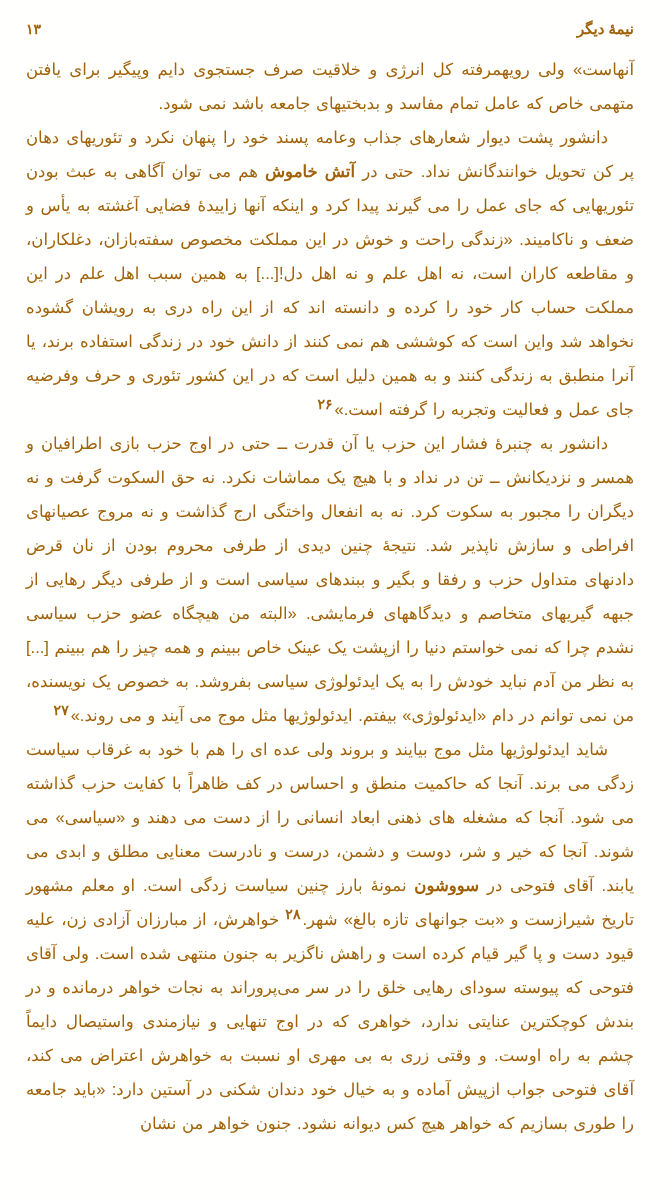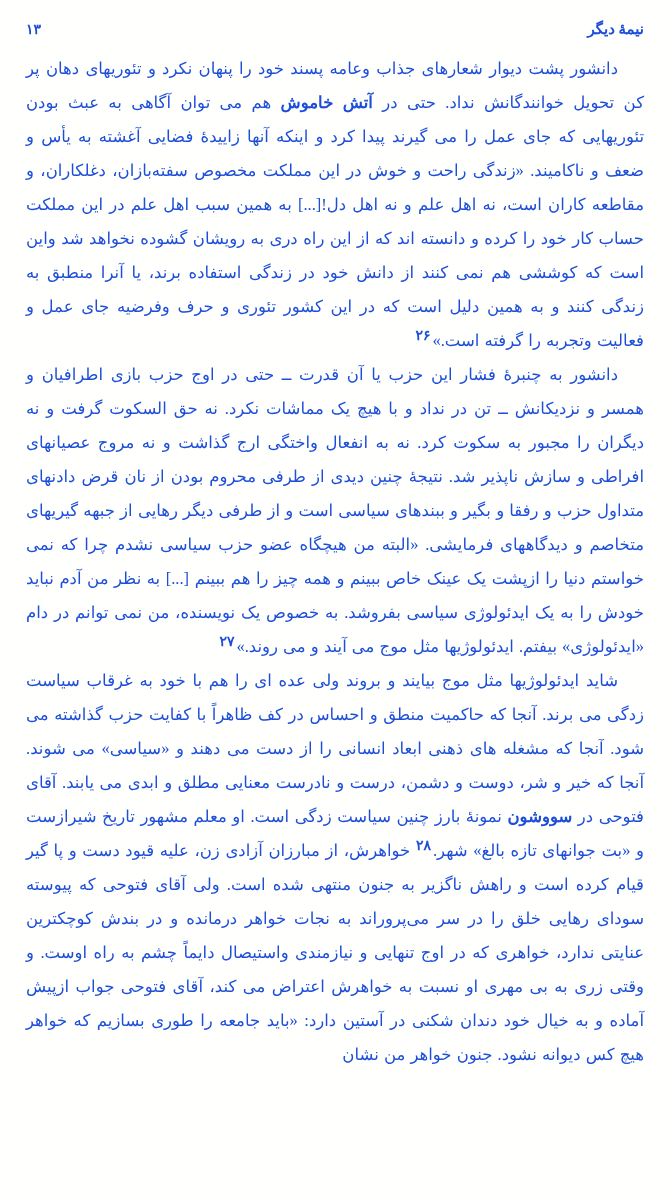--- a/index.html
+++ b/index.html
@@ -6,24 +6,24 @@
     margin: 0;
     padding: 0;
     background: #ffffff;
   }
   .page {
     position: relative;
     width: 672px;
     height: 1200px;
     margin: 0;
     background: #fffffe;
-    color: #1d4ed8;
-    font-family: Liberation Serif, serif;
+    color: #a16207;
+    font-family: Liberation Sans, sans-serif;
     box-sizing: border-box;
-    padding: 20px 28px 0 26px;
+    padding: 20px 38px 0 26px;
     overflow: hidden;
   }
   .running-header {
     display: flex;
     direction: ltr;              
     justify-content: space-between;
     align-items: baseline;
     margin-bottom: 14px;
   }
   .page-number {
@@ -63,17 +63,18 @@
 </head>
 <body>
 
 <div class="page">
   <div class="running-header">
     <span class="page-number">۱۳</span>
     <span class="book-title">نیمهٔ دیگر</span>
   </div>
 
   <div class="body-text" id="paragraphs">
+      <p class="para"><span>آنهاست» ولی رویهمرفته کل انرژی و خلاقیت صرف جستجوی دایم وپیگیر برای یافتن متهمی خاص که عامل تمام مفاسد و بدبختیهای جامعه باشد نمی شود.</span></p>
       <p class="para indent"><span>دانشور پشت دیوار شعارهای جذاب وعامه پسند خود را پنهان نکرد و تئوریهای دهان پر کن تحویل خوانندگانش نداد. حتی در </span><span class="bold">آتش خاموش</span><span> هم می توان آگاهی به عبث بودن تئوریهایی که جای عمل را می گیرند پیدا کرد و اینکه آنها زاییدهٔ فضایی آغشته به یأس و ضعف و ناکامیند. «زندگی راحت و خوش در این مملکت مخصوص سفته‌بازان، دغلکاران، و مقاطعه کاران است، نه اهل علم و نه اهل دل![...] به همین سبب اهل علم در این مملکت حساب کار خود را کرده و دانسته اند که از این راه دری به رویشان گشوده نخواهد شد واین است که کوششی هم نمی کنند از دانش خود در زندگی استفاده برند، یا آنرا منطبق به زندگی کنند و به همین دلیل است که در این کشور تئوری و حرف وفرضیه جای عمل و فعالیت وتجربه را گرفته است.»</span><sup class="footnote-ref">۲۶</sup></p>
       <p class="para indent"><span>دانشور به چنبرهٔ فشار این حزب یا آن قدرت ــ حتی در اوج حزب بازی اطرافیان و همسر و نزدیکانش ــ تن در نداد و با هیچ یک مماشات نکرد. نه حق السکوت گرفت و نه دیگران را مجبور به سکوت کرد. نه به انفعال واختگی ارج گذاشت و نه مروج عصیانهای افراطی و سازش ناپذیر شد. نتیجهٔ چنین دیدی از طرفی محروم بودن از نان قرض دادنهای متداول حزب و رفقا و بگیر و ببندهای سیاسی است و از طرفی دیگر رهایی از جبهه گیریهای متخاصم و دیدگاههای فرمایشی. «البته من هیچگاه عضو حزب سیاسی نشدم چرا که نمی خواستم دنیا را ازپشت یک عینک خاص ببینم و همه چیز را هم ببینم [...] به نظر من آدم نباید خودش را به یک ایدئولوژی سیاسی بفروشد. به خصوص یک نویسنده، من نمی توانم در دام «ایدئولوژی» بیفتم. ایدئولوژیها مثل موج می آیند و می روند.»</span><sup class="footnote-ref">۲۷</sup></p>
       <p class="para indent"><span>شاید ایدئولوژیها مثل موج بیایند و بروند ولی عده ای را هم با خود به غرقاب سیاست زدگی می برند. آنجا که حاکمیت منطق و احساس در کف ظاهراً با کفایت حزب گذاشته می شود. آنجا که مشغله های ذهنی ابعاد انسانی را از دست می دهند و «سیاسی» می شوند. آنجا که خیر و شر، دوست و دشمن، درست و نادرست معنایی مطلق و ابدی می یابند. آقای فتوحی در </span><span class="bold">سووشون</span><span> نمونهٔ بارز چنین سیاست زدگی است. او معلم مشهور تاریخ شیرازست و «بت جوانهای تازه بالغ» شهر.</span><sup class="footnote-ref">۲۸</sup><span> خواهرش، از مبارزان آزادی زن، علیه قیود دست و پا گیر قیام کرده است و راهش ناگزیر به جنون منتهی شده است. ولی آقای فتوحی که پیوسته سودای رهایی خلق را در سر می‌پروراند به نجات خواهر درمانده و در بندش کوچکترین عنایتی ندارد، خواهری که در اوج تنهایی و نیازمندی واستیصال دایماً چشم به راه اوست. و وقتی زری به بی مهری او نسبت به خواهرش اعتراض می کند، آقای فتوحی جواب ازپیش آماده و به خیال خود دندان شکنی در آستین دارد: «باید جامعه را طوری بسازیم که خواهر هیچ کس دیوانه نشود. جنون خواهر من نشان</span></p>
     </div>
 </div>
 
 </body></html>

